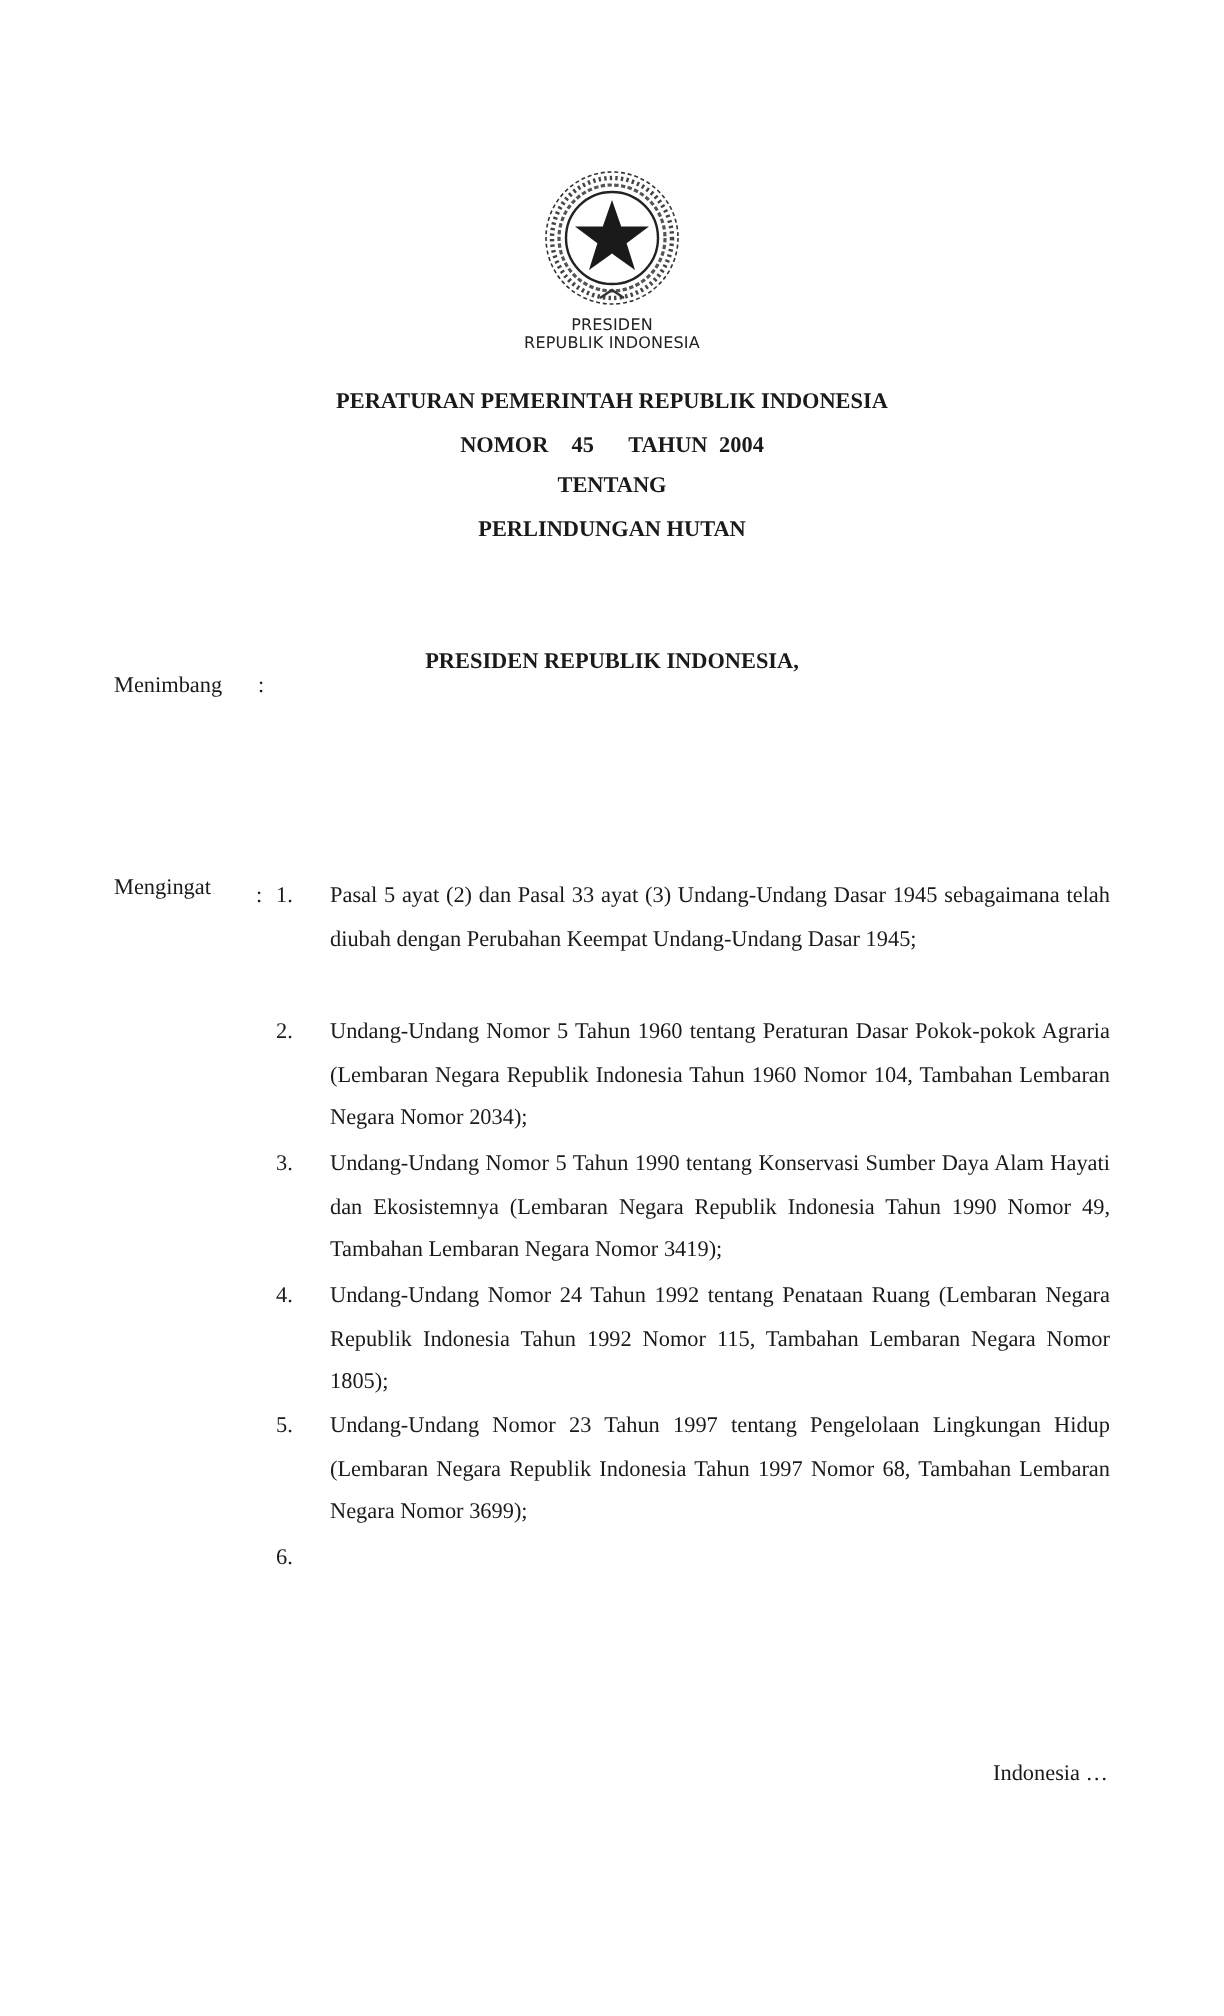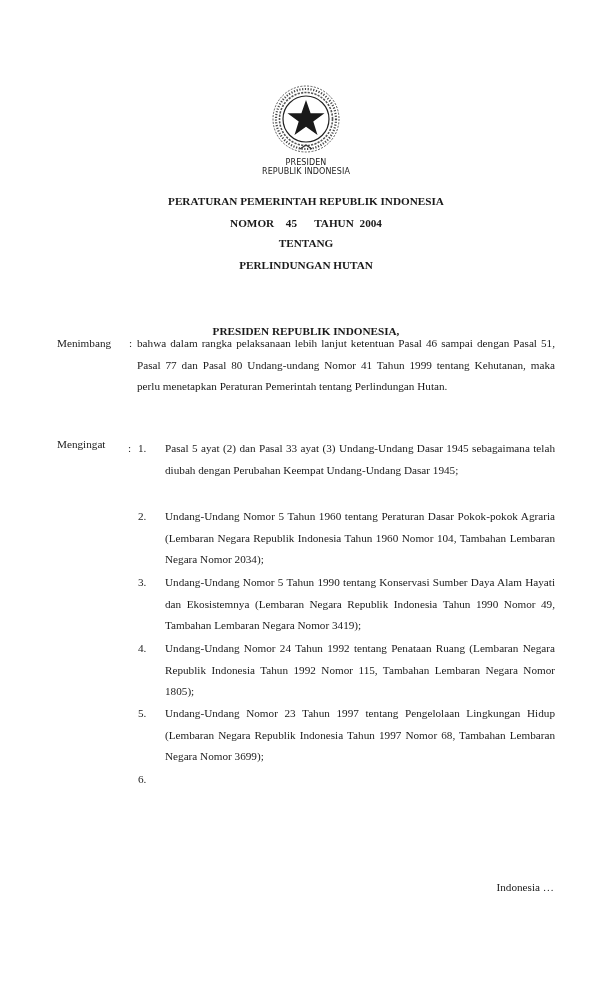--- a/index.html
+++ b/index.html
@@ -134,21 +134,20 @@
   <div class="letterhead lh2">REPUBLIK INDONESIA</div>
 
   <div class="title-line t1">PERATURAN PEMERINTAH REPUBLIK INDONESIA</div>
   <div class="title-line t2" style="white-space: pre;">NOMOR  45   TAHUN 2004</div>
   <div class="title-line t3">TENTANG</div>
   <div class="title-line t4">PERLINDUNGAN HUTAN</div>
   <div class="title-line t5">PRESIDEN REPUBLIK INDONESIA,</div>
 
   <div class="section-label menimbang-label">Menimbang</div>
   <div class="section-colon menimbang-colon">:</div>
-  <div class="para menimbang-text">bahwa dalam rangka pelaksanaan lebih lanjut ketentuan Pasal 46 sampai dengan Pasal 51, Pasal 77 dan Pasal 80 Undang-undang Nomor 41 Tahun 1999 tentang Kehutanan, maka perlu menetapkan Peraturan Pemerintah tentang Perlindungan Hutan.</div>
 
   <div class="section-label mengingat-label">Mengingat</div>
   <div class="section-colon mengingat-colon">:</div>
 
   <div class="list-num i1">1.</div>
   <div class="para list-text i1">Pasal 5 ayat (2) dan Pasal 33 ayat (3) Undang-Undang Dasar 1945 sebagaimana telah diubah dengan Perubahan Keempat Undang-Undang Dasar 1945;</div>
 
   <div class="list-num i2">2.</div>
   <div class="para list-text i2">Undang-Undang Nomor 5 Tahun 1960 tentang Peraturan Dasar Pokok-pokok Agraria (Lembaran Negara Republik Indonesia Tahun 1960 Nomor 104, Tambahan Lembaran Negara Nomor 2034);</div>
 

